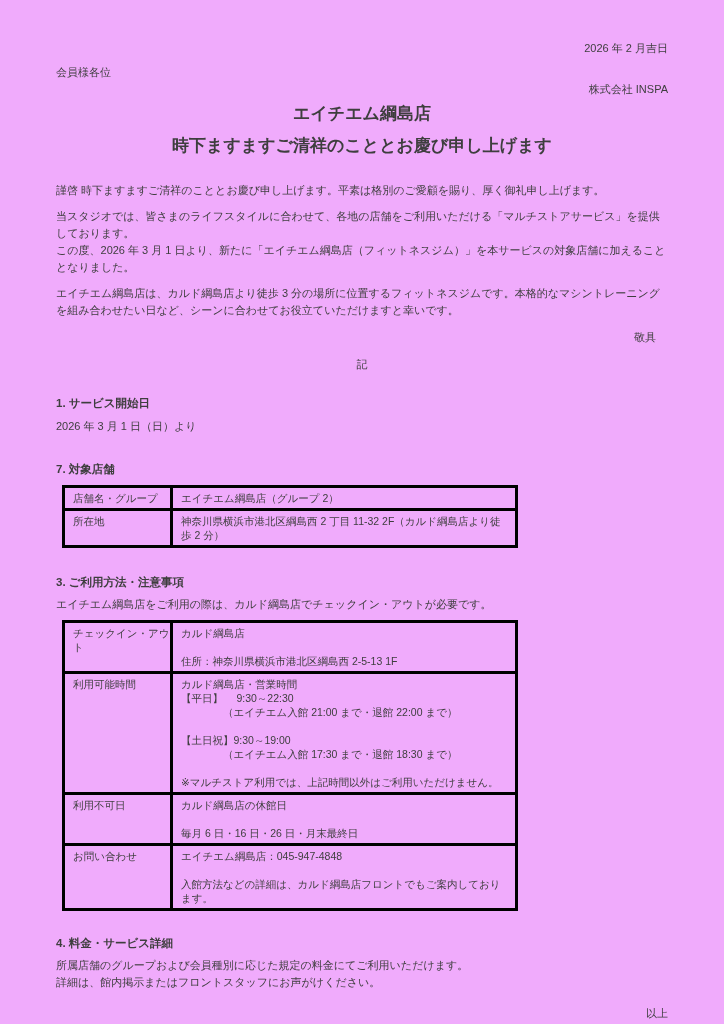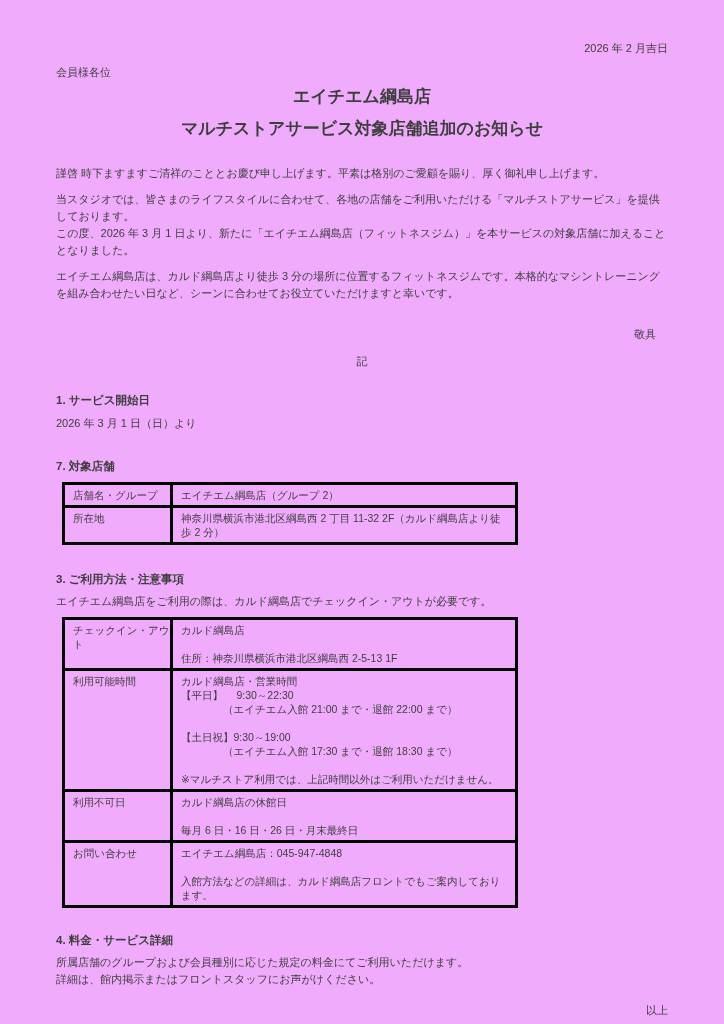--- a/index.html
+++ b/index.html
@@ -22,21 +22,21 @@
   .sender-line   { margin-top:0; }
   .doc-title {
     font-weight:bold;
     font-size:17px;
     line-height:32px;
     text-align:center;
   }
   p { margin:0; white-space:pre-wrap; }
   .greeting   { margin-top:20px; }
   .para       { margin-top:9px; }
-  .keigu      { margin-top:24px; padding-right:12px; }
+  .keigu      { margin-top:10px; padding-right:12px; }
   .ki         { margin-top:10px; }
   h2 {
     margin:0;
     font-size:11.5px;
     font-weight:bold;
     line-height:17px;
   }
   .sec1-h { margin-top:22px; }
   .sec1-b { margin-top:6px; }
   .sec2-h { margin-top:26px; }
@@ -65,24 +65,25 @@
   table.doc-table th { width:97px; padding-right:0; }
   .tight { margin-top:2px; }
 </style>
 </head>
 <body>
 
 <div class="page">
 
   <div class="right date-line">2026 年 2 月吉日</div>
   <div class="recipient-line">会員様各位</div>
+  <div class="right sender-line">株式会社 INSPA</div>
 
   <div class="doc-title">
     <div>エイチエム綱島店</div>
-    <div>マルチストアサービス対象店舗追加のお知らせ</div>
+    <div>時下ますますご清祥のこととお慶び申し上げます</div>
   </div>
 
   <p class="greeting">謹啓 時下ますますご清祥のこととお慶び申し上げます。平素は格別のご愛顧を賜り、厚く御礼申し上げます。</p>
   <p class="para">当スタジオでは、皆さまのライフスタイルに合わせて、各地の店舗をご利用いただける「マルチストアサービス」を提供しております。
 この度、2026 年 3 月 1 日より、新たに「エイチエム綱島店（フィットネスジム）」を本サービスの対象店舗に加えることとなりました。</p>
   <p class="para">エイチエム綱島店は、カルド綱島店より徒歩 3 分の場所に位置するフィットネスジムです。本格的なマシントレーニングを組み合わせたい日など、シーンに合わせてお役立ていただけますと幸いです。</p>
 
   <div class="right keigu">敬具</div>
   <div class="center ki">記</div>
 

